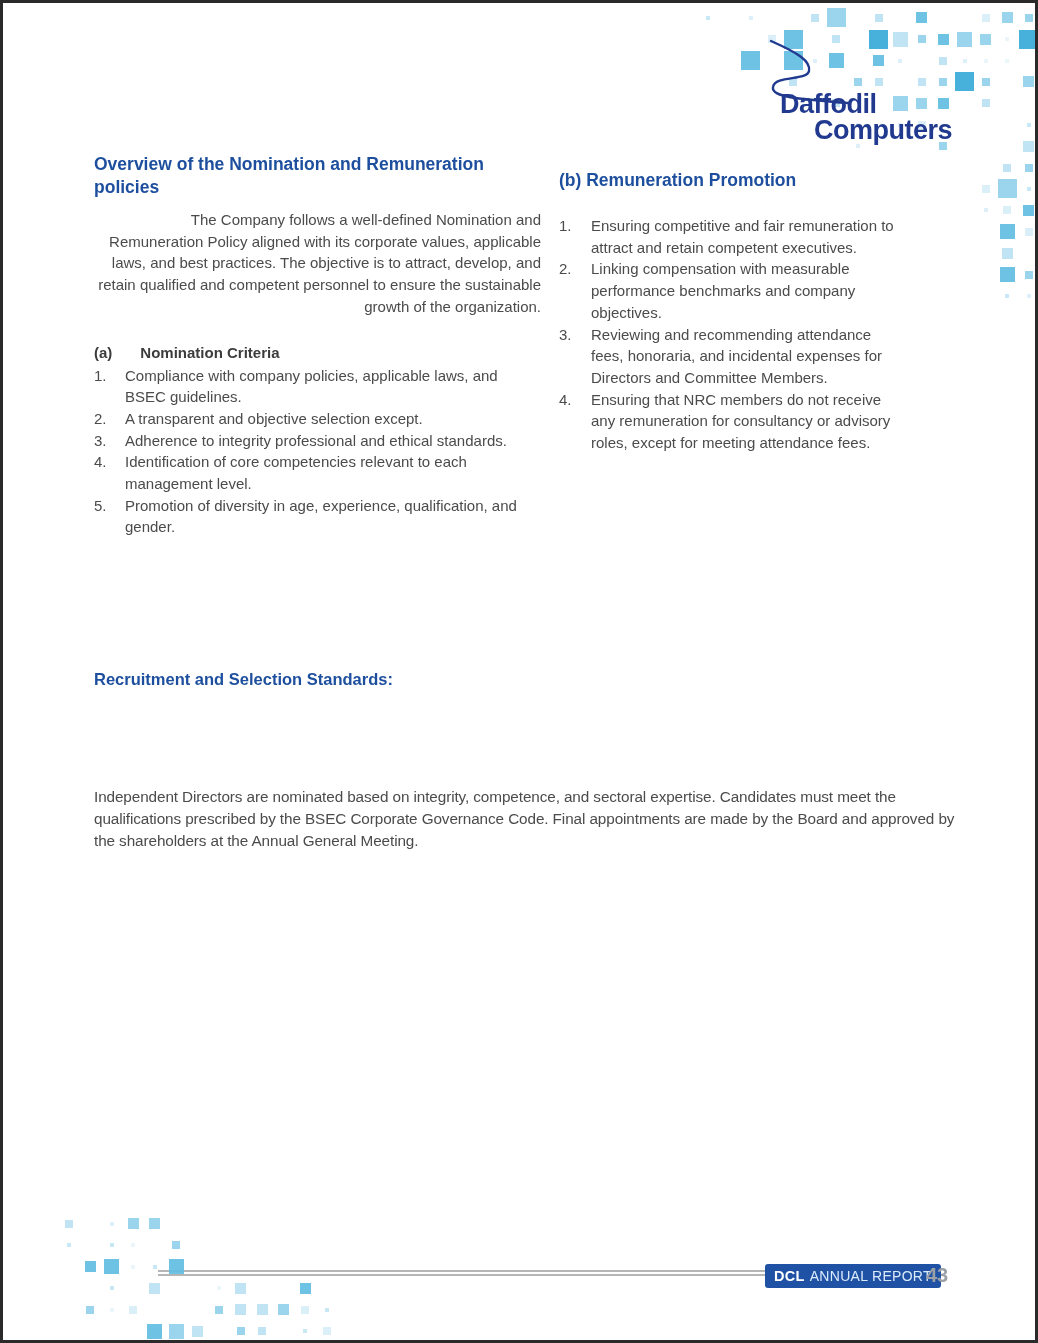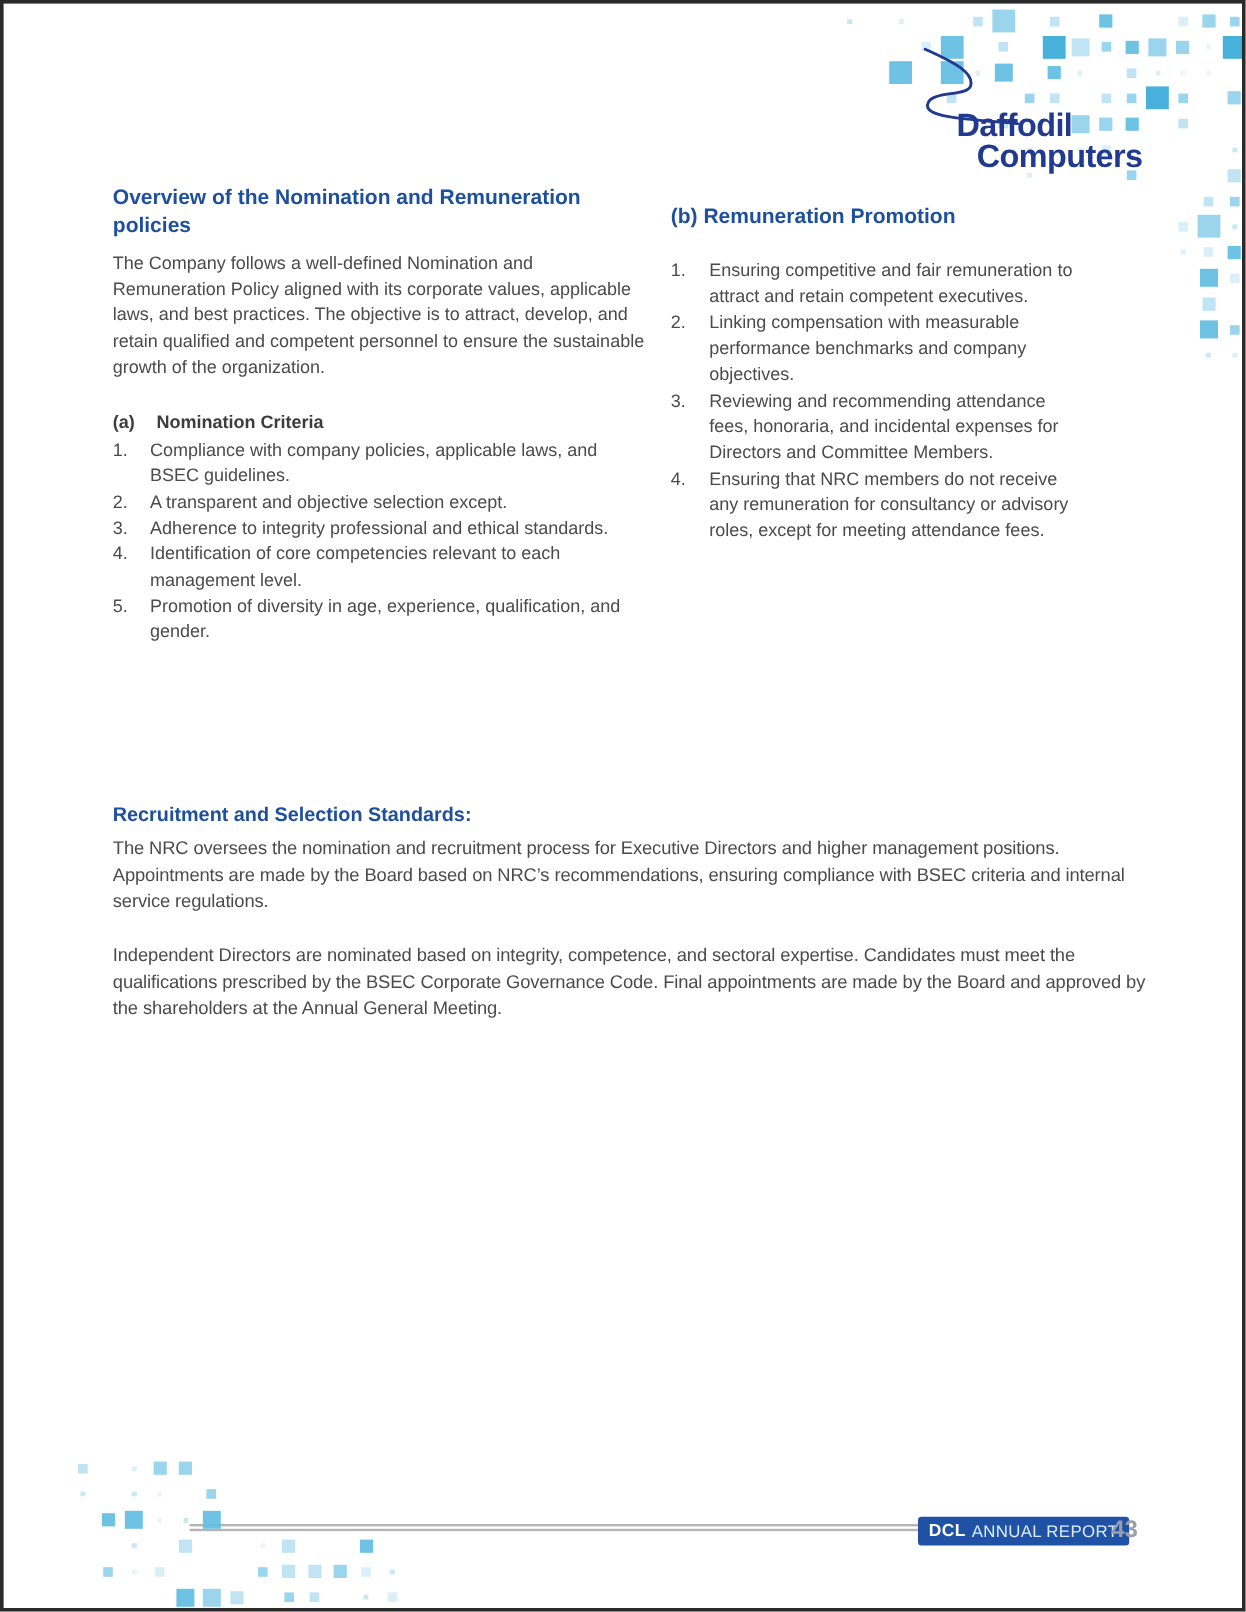--- a/index.html
+++ b/index.html
@@ -27,49 +27,49 @@
   .logo svg { position: absolute; left: 0; top: 0; }
   .logo-l1, .logo-l2 {
     position: absolute;
     font-weight: bold;
     color: var(--logo_navy, #213a8f);
     letter-spacing: -0.5px;
     font-size: 27px;
     line-height: 27px;
     white-space: nowrap;
   }
-  .logo-l1 { left: 44px; top: 62px; }
+  .logo-l1 { left: 27px; top: 62px; }
   .logo-l2 { left: 61px; top: 88px; }
 
   
   .col-left  { position: absolute; left: 91px;  top: 150px; width: 447px; z-index: 1; }
   .col-right { position: absolute; left: 556px; top: 166px; width: 342px; z-index: 1; }
 
   h2.blue-head {
     color: var(--accent_heading, #1d4f9e);
     font-size: 17.5px;
     line-height: 23px;
     font-weight: bold;
   }
   .body-text {
     color: var(--body_text, #4b4b4b);
     font-size: 15px;
     line-height: 21.7px;
   }
-  .col-left .intro { margin-top: 10px; }
+  .col-left .intro { margin-top: 10px; text-align: right; }
   .col-right .intro { margin-top: 26px; width: 330px; }
 
   .subhead {
     margin-top: 24px;
     font-weight: bold;
     color: var(--subheading_text, #3c3c3c);
     font-size: 15px;
     line-height: 22px;
   }
-  .subhead .subhead-title { margin-left: 18px; }
+  .subhead .subhead-title { margin-left: 28px; }
 
   ol.num-list { list-style: none; margin-top: 1px; }
   .col-right ol.num-list { margin-top: 23px; }
   ol.num-list li { display: flex; }
   ol.num-list .num { flex: 0 0 31px; }
   .col-right ol.num-list .num { flex: 0 0 32px; }
   ol.num-list .txt { flex: 1 1 auto; }
 
   
   .wide-section { position: absolute; left: 91px; z-index: 1; }
@@ -253,21 +253,20 @@
         </li>
       <li>
           <span class="num">4.</span>
           <span class="txt">Ensuring that NRC members do not receive any remuneration for consultancy or advisory roles, except for meeting attendance fees.</span>
         </li>
     </ol>
   </div>
 
   <div id="section-recruitment" class="wide-section">
     <h3>Recruitment and Selection Standards:</h3>
-    <p>The NRC oversees the nomination and recruitment process for Executive Directors and higher management positions. Appointments are made by the Board based on NRC’s recommendations, ensuring compliance with BSEC criteria and internal service regulations.</p>
   </div>
 
   <div id="section-independent" class="wide-section">
     <p>Independent Directors are nominated based on integrity, competence, and sectoral expertise. Candidates must meet the qualifications prescribed by the BSEC Corporate Governance Code. Final appointments are made by the Board and approved by the shareholders at the Annual General Meeting.</p>
   </div>
 
   <div class="footer-line"></div>
   <div class="footer-badge">
     <span class="b1">DCL</span>
     <span class="b2">ANNUAL REPORT</span>

